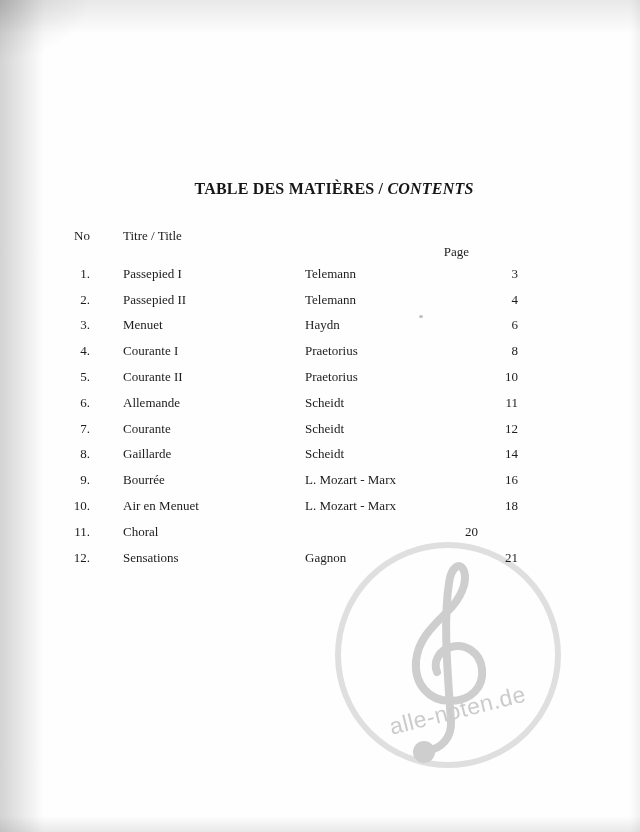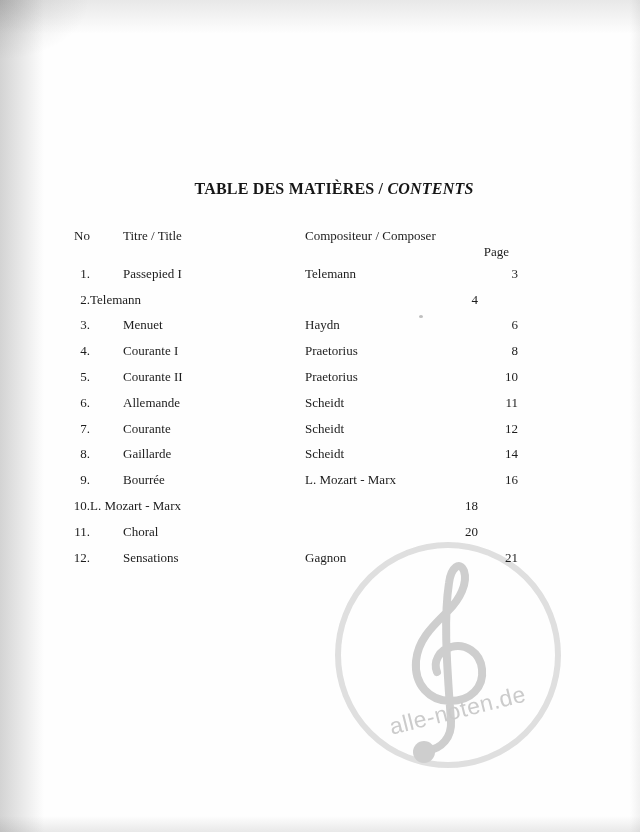--- a/index.html
+++ b/index.html
@@ -98,32 +98,32 @@
 
     <h1 class="toc-title">
       <span>TABLE DES MATIÈRES</span><span> / </span><span class="italic">CONTENTS</span>
     </h1>
 
     <div class="toc">
 
       <div class="row header">
         <span class="c-no">No</span>
         <span class="c-title"><span>Titre / </span><span class="hdr-italic">Title</span></span>
-        <span class="c-comp"><span>Compositeur / </span><span class="hdr-italic">Composer</span></span>
         <span class="c-page">Page</span>
       </div>
 
       <div class="row">
         <span class="c-no">1.</span>
         <span class="c-title">Passepied I</span>
         <span class="c-comp">Telemann</span>
         <span class="c-page">3</span>
       </div>
       <div class="row">
         <span class="c-no">2.</span>
+        <span class="c-title">Passepied II</span>
         <span class="c-comp">Telemann</span>
         <span class="c-page">4</span>
       </div>
       <div class="row">
         <span class="c-no">3.</span>
         <span class="c-title">Menuet</span>
         <span class="c-comp">Haydn</span>
         <span class="c-page">6</span>
       </div>
       <div class="row">
@@ -157,20 +157,21 @@
         <span class="c-page">14</span>
       </div>
       <div class="row">
         <span class="c-no">9.</span>
         <span class="c-title">Bourrée</span>
         <span class="c-comp">L. Mozart - Marx</span>
         <span class="c-page">16</span>
       </div>
       <div class="row">
         <span class="c-no">10.</span>
+        <span class="c-title">Air en Menuet</span>
         <span class="c-comp">L. Mozart - Marx</span>
         <span class="c-page">18</span>
       </div>
       <div class="row">
         <span class="c-no">11.</span>
         <span class="c-title">Choral</span>
         <span class="c-page">20</span>
       </div>
       <div class="row">
         <span class="c-no">12.</span>

